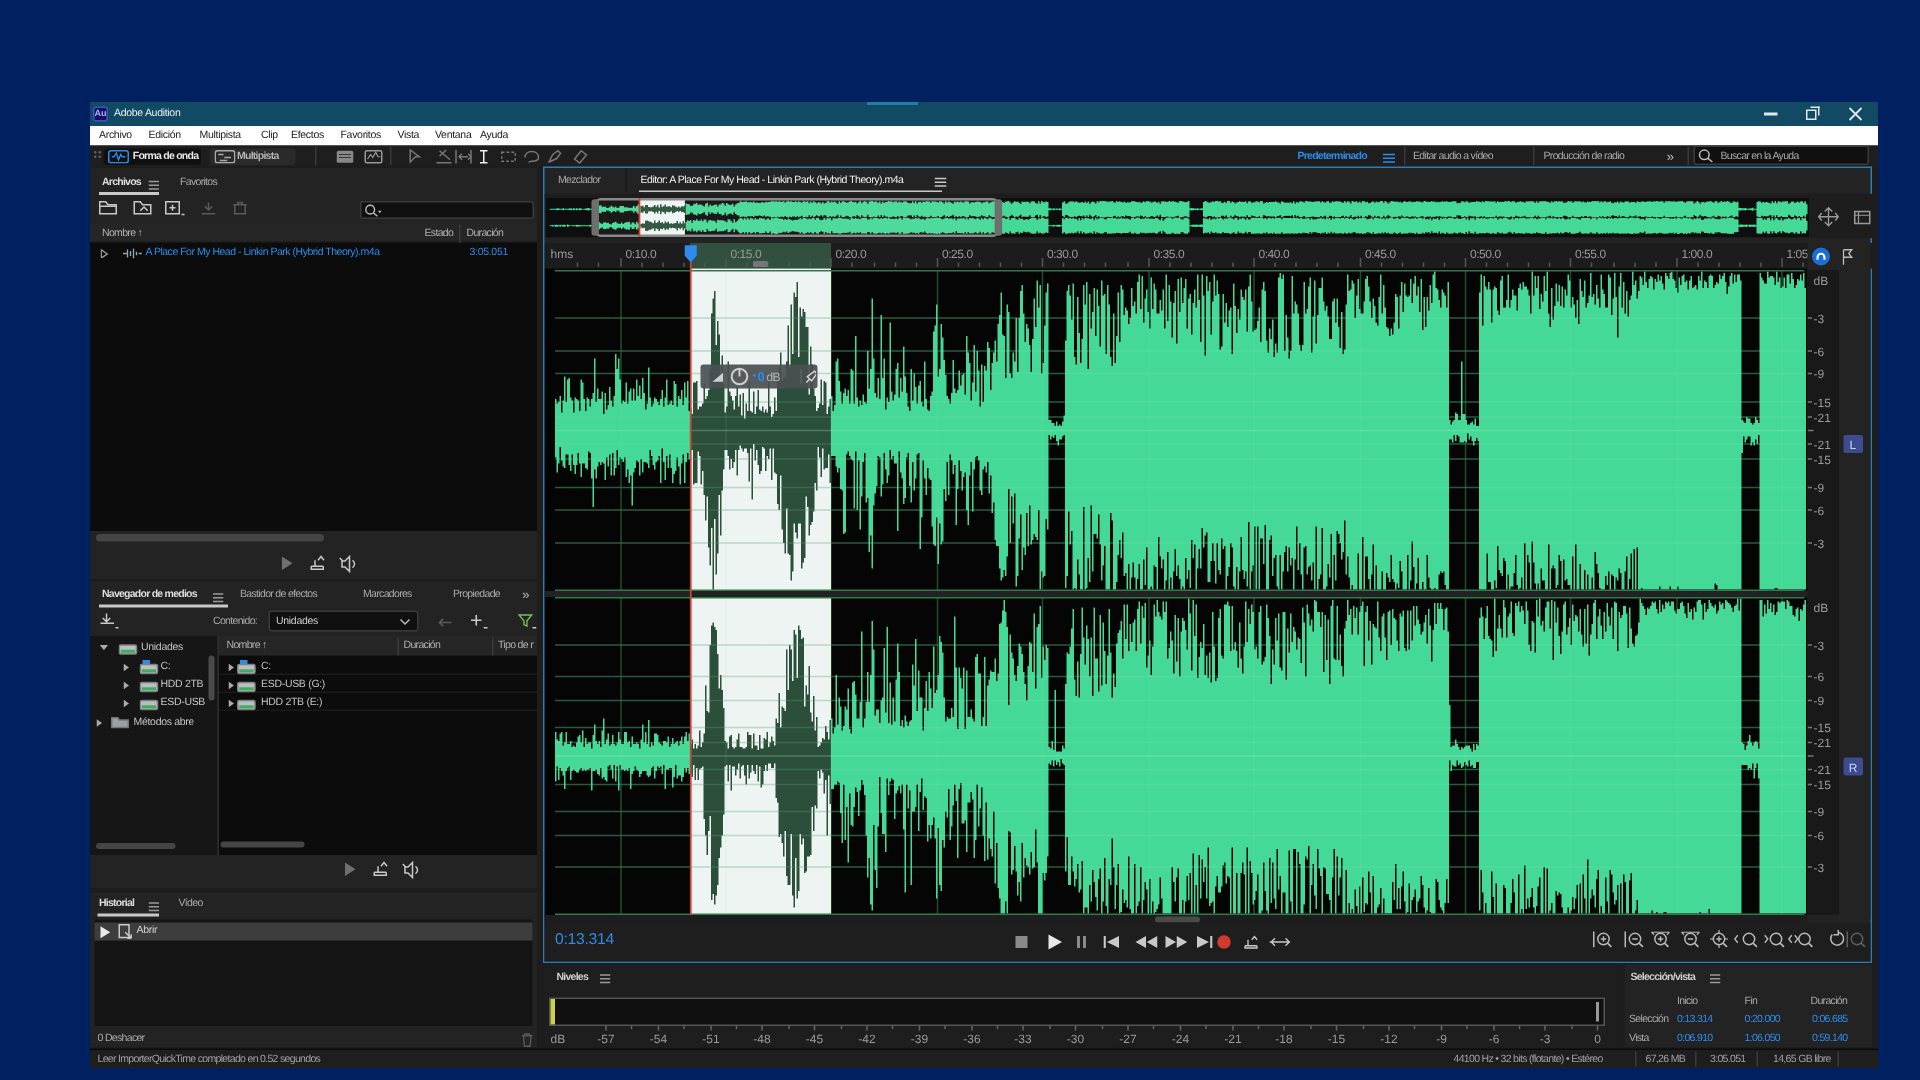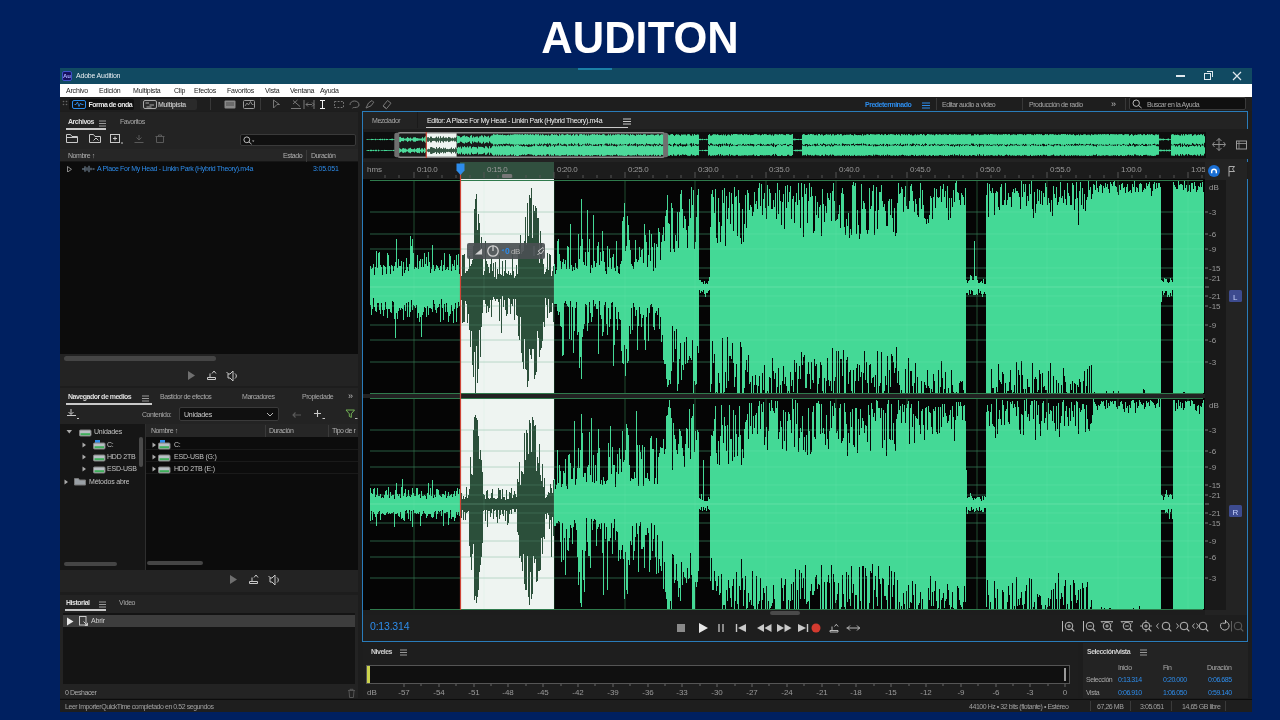--- a/index.html
+++ b/index.html
@@ -5,21 +5,20 @@
 html,body{width:1280px;height:720px;overflow:hidden;background:#002060;font-family:"Liberation Sans",sans-serif}
 #stage{position:absolute;left:0;top:0;width:1280px;height:720px;font-family:"Liberation Sans",sans-serif}
 .abs{position:absolute}
 svg{font-family:"Liberation Sans",sans-serif}
 .s8{font-size:8px;letter-spacing:-0.45px;color:#a9a9a9;white-space:nowrap}
 .s7{font-size:7px;letter-spacing:-0.2px;color:#a9a9a9;white-space:nowrap}
 .s7t{font-size:7px;letter-spacing:-0.45px;color:#a9a9a9;white-space:nowrap}
 .s7b{font-size:7px;letter-spacing:-0.5px;font-weight:bold;color:#dedede;white-space:nowrap}
 </style></head><body>
 <div id="stage">
-<div class="abs" style="left:0;top:14px;width:1280px;text-align:center;color:#fff;font-size:43.5px;font-weight:bold;letter-spacing:0px">AUDITON</div>
 <div class="abs" style="left:60px;top:68px;width:1192px;height:644px;background:#1d1d1d"></div>
 <div class="abs" style="left:60px;top:68px;width:1192px;height:16px;background:#114a62"></div>
     <div class="abs" style="left:578px;top:68px;width:34px;height:2px;background:#1b7fa6"></div>
     <div class="abs" style="left:62px;top:71px;width:10px;height:10px;background:#171060;border:1px solid #3e50c8;border-radius:2px;color:#a8b2ff;font-size:6px;font-weight:bold;text-align:center;line-height:9px">Au</div>
     <div class="abs s7" style="left:76px;top:72px;color:#e8eef2">Adobe Audition</div>
     <div class="abs" style="left:1176px;top:75px;width:9px;height:1.6px;background:#dfe8ee"></div>
     <div class="abs" style="left:1204px;top:73px;width:6.5px;height:6.5px;border:1.1px solid #dfe8ee"></div>
     <div class="abs" style="left:1206.5px;top:70.5px;width:6.5px;height:6.5px;border:1.1px solid #dfe8ee;border-left:none;border-bottom:none"></div>
     <svg class="abs" style="left:1232px;top:71px" width="10" height="10">
       <path d="M1 1 L9 9 M9 1 L1 9" stroke="#dfe8ee" stroke-width="1.2"></path>

